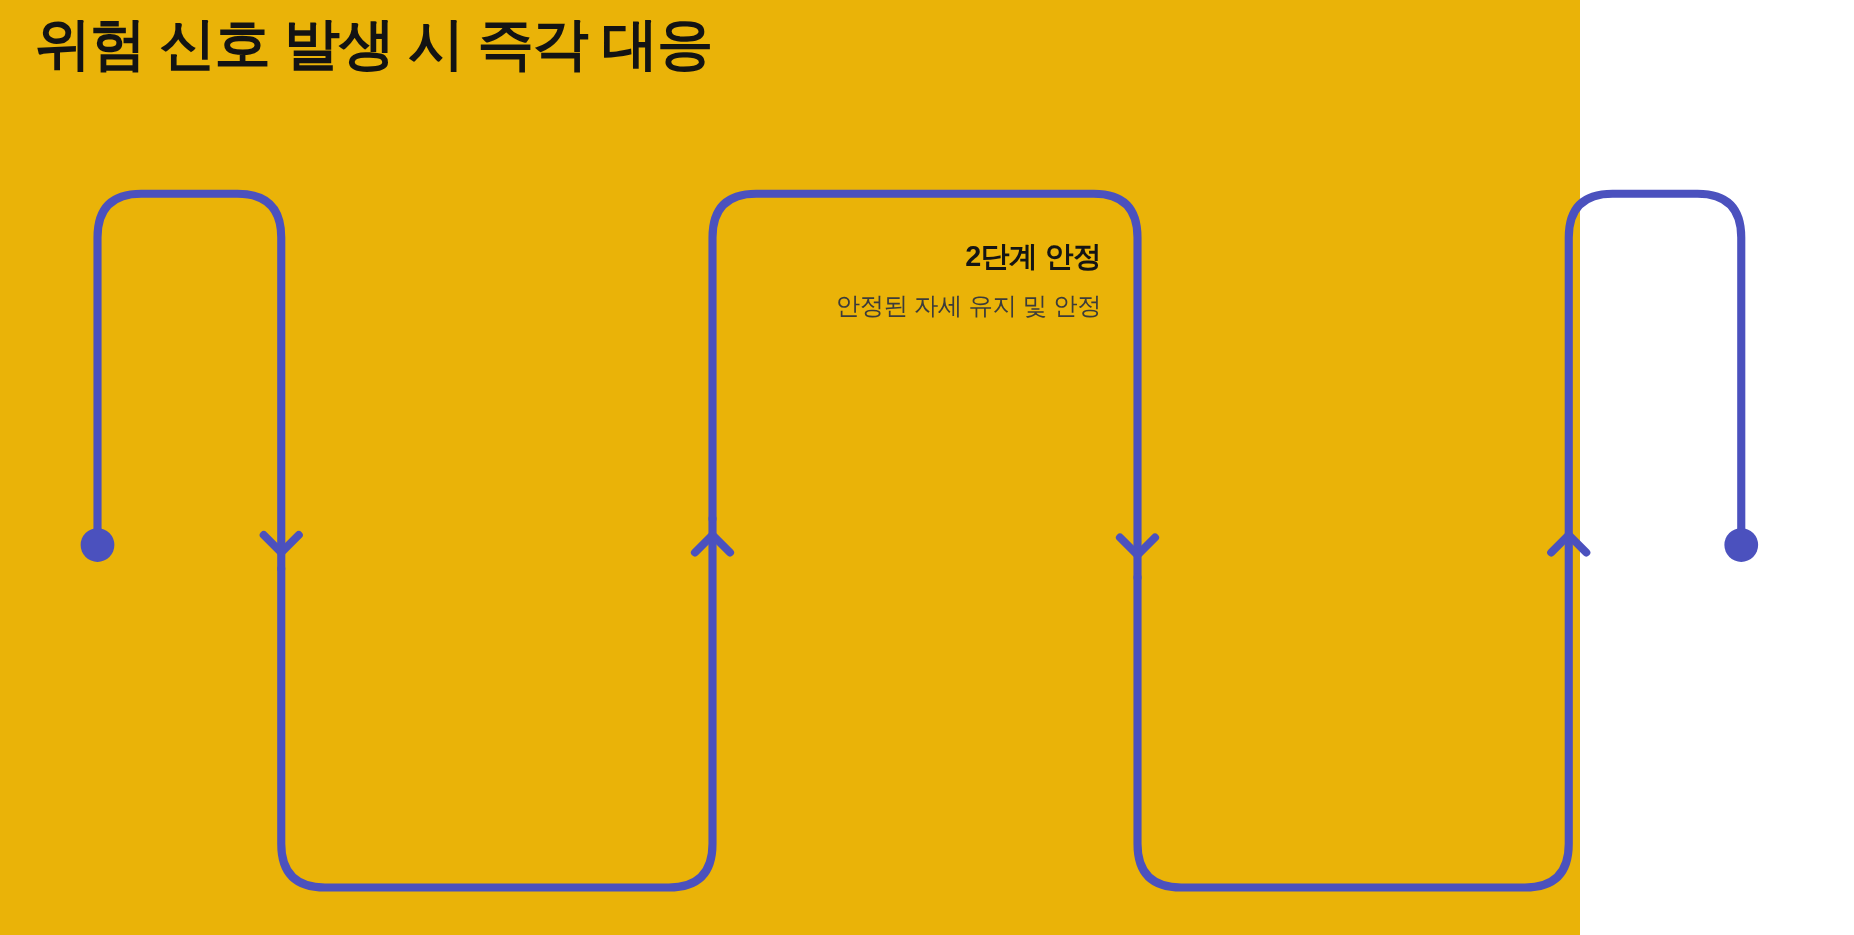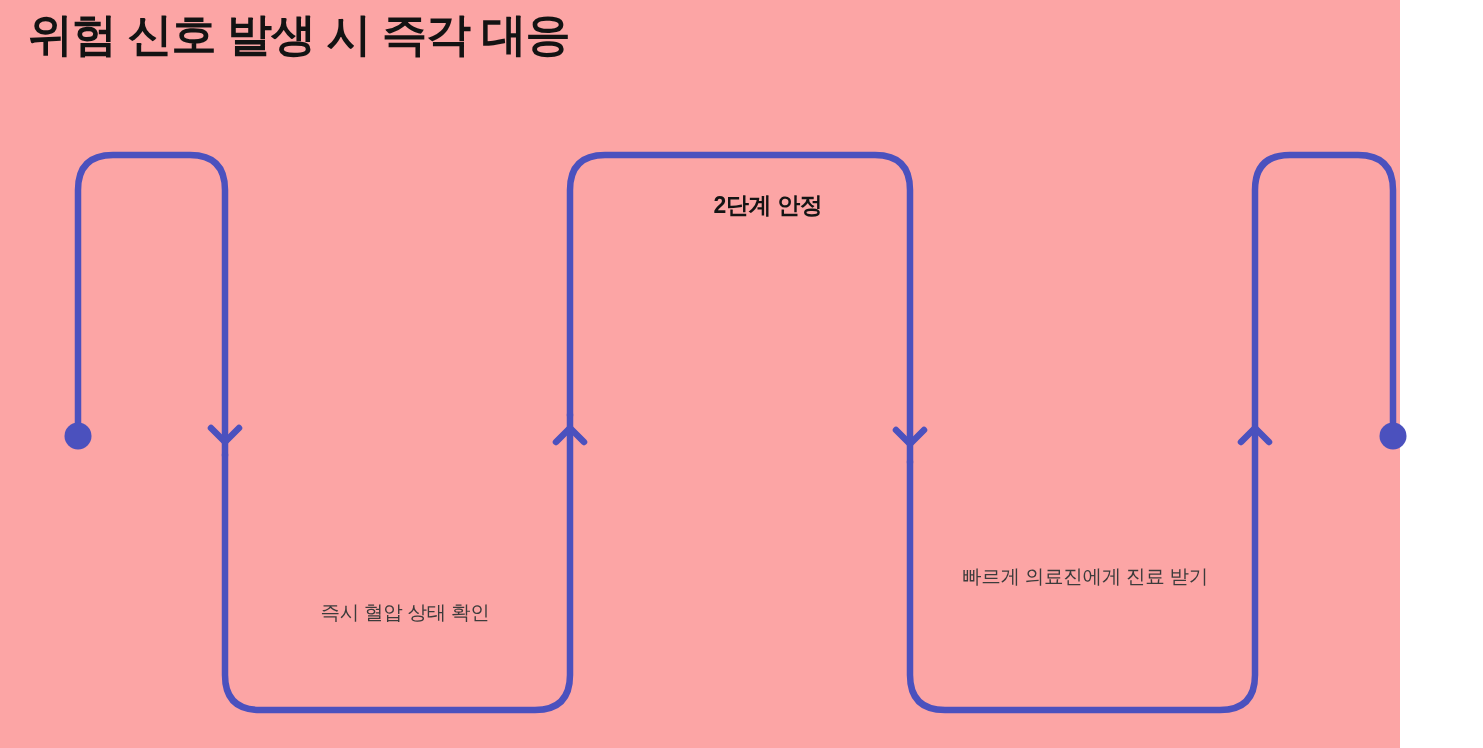--- a/index.html
+++ b/index.html
@@ -9,23 +9,23 @@
   }
   body {
     width: 1483px;
     height: 748px;
     font-family: "Liberation Sans", "DejaVu Sans", sans-serif;
     overflow: hidden;
     position: relative;
   }
   #page {
     position: relative;
-    width: 1400px;
+    width: 1264px;
     height: 748px;
-    background: #fca5a5;
+    background: #eab308;
   }
   #page-title {
     position: absolute;
     left: 28px;
     top: 8px;
     font-size: 45px;
     font-weight: 700;
     color: #131313;
     letter-spacing: -1px;
     line-height: 1.2;
@@ -58,23 +58,24 @@
     line-height: 1.5;
     letter-spacing: -0.3px;
     margin: 10px 0 0 0;
   }
   #step-1 {
     left: 255px;
     top: 588px;
     width: 300px;
   }
   #step-2 {
-    left: 618px;
+    left: 581px;
     top: 190px;
     width: 300px;
+    text-align: right;
   }
   #step-3 {
     left: 940px;
     top: 552px;
     width: 290px;
   }
 </style>
 </head>
 <body>
 
@@ -99,24 +100,23 @@
     <polyline points="211,428 225,442 239,428" fill="none" stroke="#4b51be" stroke-width="6.5" stroke-linecap="round" stroke-linejoin="round"></polyline>
 
     <polyline points="556,442 570,428 584,442" fill="none" stroke="#4b51be" stroke-width="6.5" stroke-linecap="round" stroke-linejoin="round"></polyline>
 
     <polyline points="896,430 910,444 924,430" fill="none" stroke="#4b51be" stroke-width="6.5" stroke-linecap="round" stroke-linejoin="round"></polyline>
 
     <polyline points="1241,442 1255,428 1269,442" fill="none" stroke="#4b51be" stroke-width="6.5" stroke-linecap="round" stroke-linejoin="round"></polyline>
   </svg>
 
   <div id="step-1" class="step-block">
-    <div class="step-desc">즉시 혈압 상태 확인</div>
   </div>
 
   <div id="step-2" class="step-block">
     <div class="step-title">2단계 안정</div>
+    <div class="step-desc">안정된 자세 유지 및 안정</div>
   </div>
 
   <div id="step-3" class="step-block">
-    <div class="step-desc">빠르게 의료진에게 진료 받기</div>
   </div>
 
 </div>
 
 </body></html>

